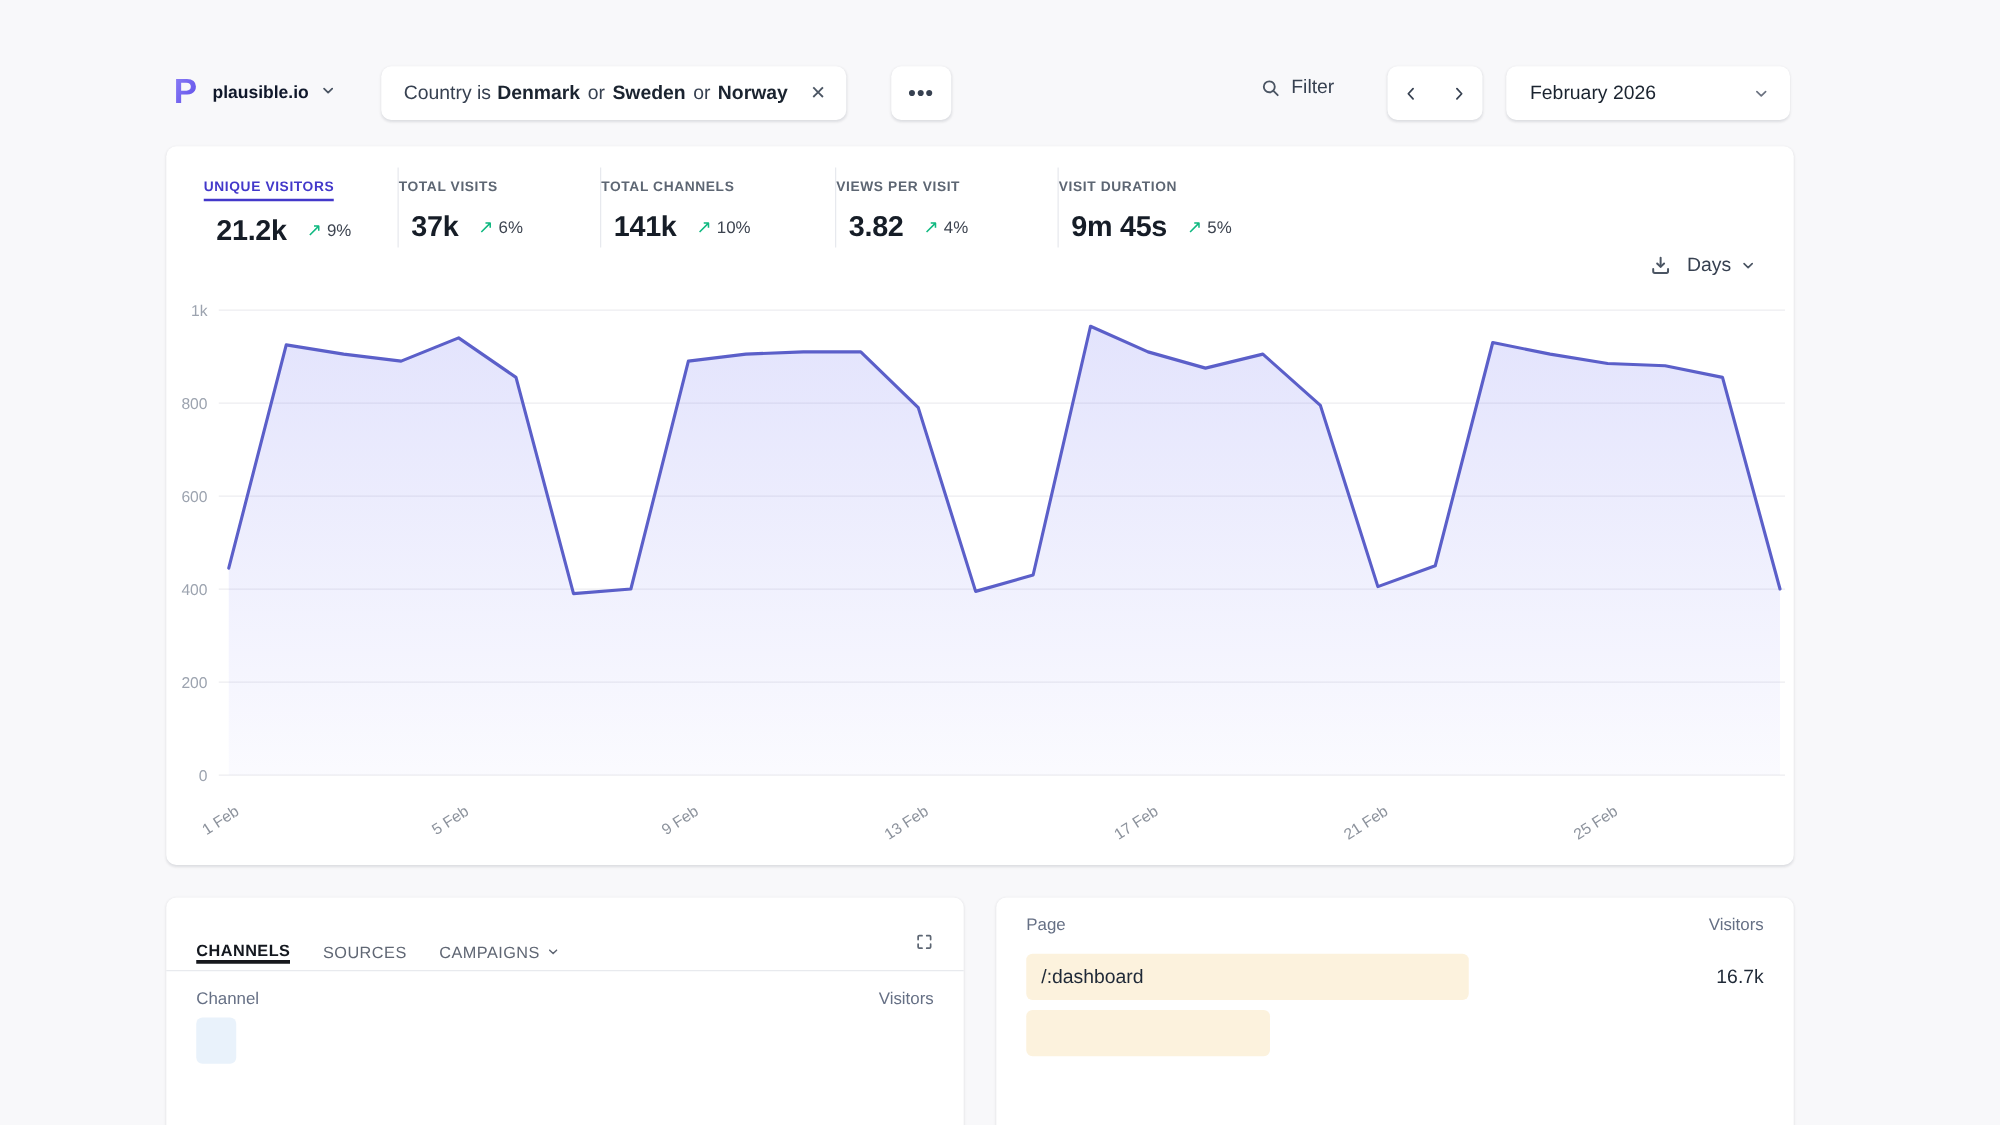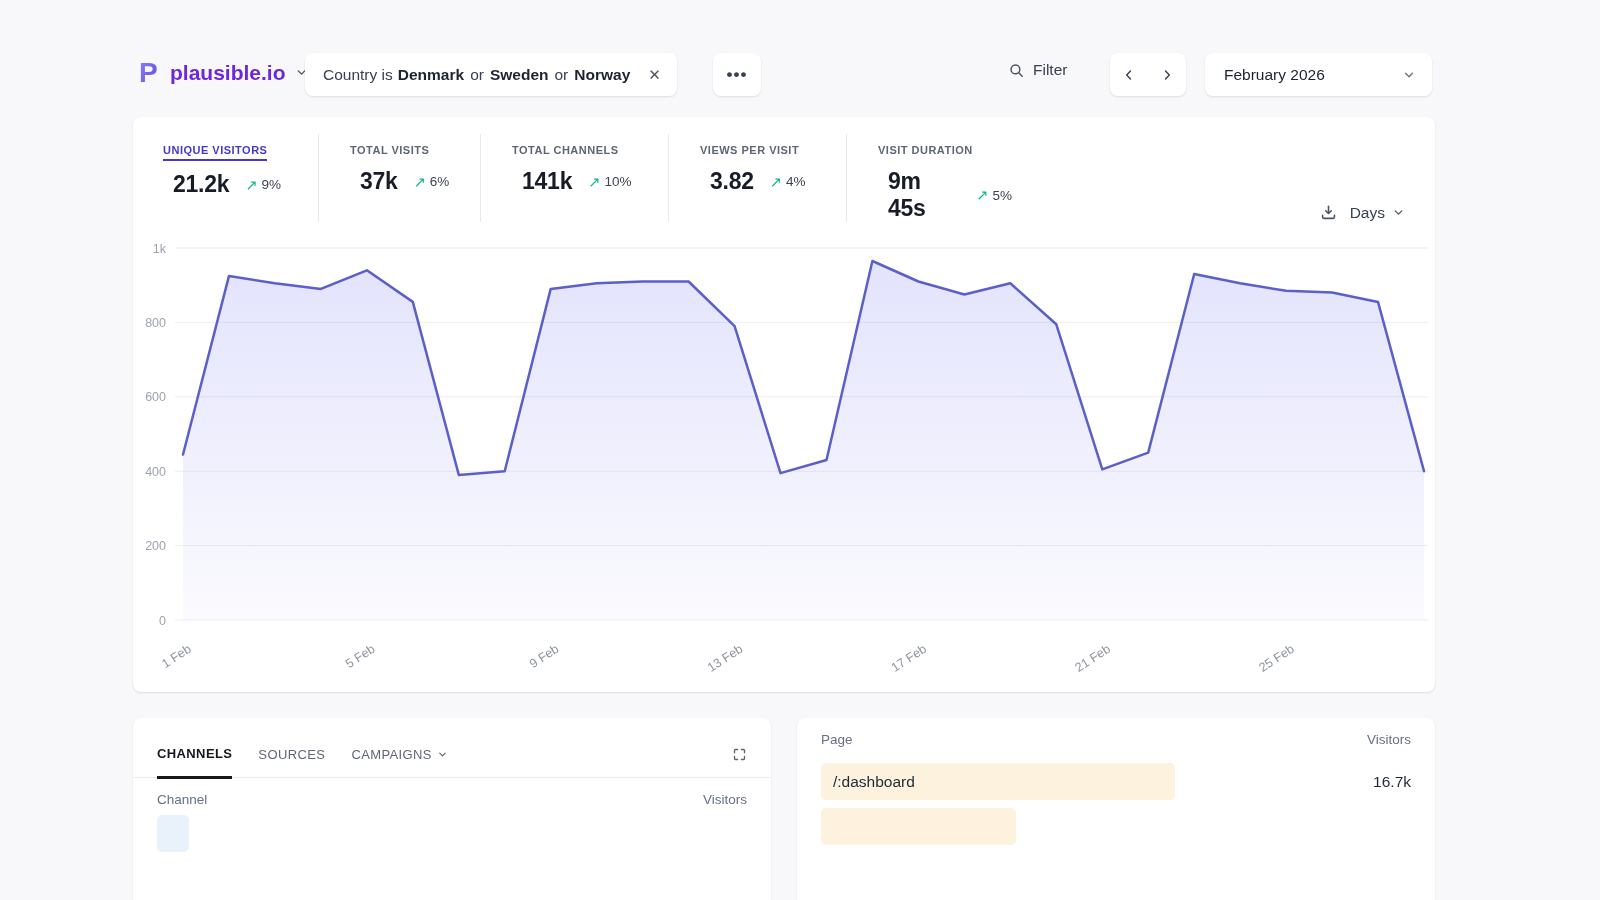--- a/index.html
+++ b/index.html
@@ -6,21 +6,21 @@
   body{
     width:1600px;height:900px;position:relative;overflow:hidden;
     background:#f8f8fa;color:#1f2937;
     font-family:"Liberation Sans",sans-serif;
     -webkit-font-smoothing:antialiased;
   }
   .card{background:#fff;border-radius:8px;box-shadow:0 1px 2px rgba(16,24,40,.07),0 1px 3px rgba(16,24,40,.05);}
 
   
   .brand{position:absolute;left:139px;top:59px;display:flex;align-items:center;gap:9px;cursor:pointer;}
-  .brand .site{font-size:21px;font-weight:700;color:#6d28d9;}
+  .brand .site{font-size:14px;font-weight:700;color:#0f172a;}
   .chev{display:inline-flex;align-items:center;}
   .filter-pill{position:absolute;left:305px;top:53px;height:43px;display:flex;align-items:center;
     padding:0 16px 0 18px;font-size:15.5px;color:#374151;}
   .filter-pill b{color:#1b2430;font-weight:700;margin:0 5px;}
   .filter-pill .sep{margin:0 1px;}
   .pill-close{margin-left:13px;font-size:15px;color:#4b5563;cursor:pointer;line-height:1;}
   .more-btn{position:absolute;left:713px;top:53px;width:48px;height:43px;display:flex;align-items:center;
     justify-content:center;font-size:17px;letter-spacing:1px;color:#374151;cursor:pointer;font-weight:700;}
   .filter-btn{position:absolute;left:1008px;top:61px;display:flex;align-items:center;gap:8px;
     font-size:15.5px;font-weight:500;color:#374151;cursor:pointer;}
@@ -32,36 +32,36 @@
 
   
   .chart-card{position:absolute;left:133px;top:117px;width:1302px;height:575px;}
   .stats-row{position:absolute;top:17px;left:30px;right:30px;display:flex;}
   .stat{box-sizing:border-box;padding-top:6px;}
   .stat:nth-child(1){width:155px;}
   .stat:nth-child(2){width:162px;}
   .stat:nth-child(3){width:188px;}
   .stat:nth-child(4){width:178px;}
   .stat:nth-child(5){width:166px;}
-  .stat:nth-child(n+2){border-left:1px solid #e7e9ee;padding-left:31px;}
+  .stat:nth-child(n+2){border-left:1px solid #e7e9ee;}
   .stat .slabel{font-size:11px;font-weight:700;letter-spacing:.045em;color:#5d6673;display:inline-block;cursor:pointer;}
   .stat.active .slabel{color:#4338ca;border-bottom:2px solid #4338ca;padding-bottom:3px;}
   .vrow{margin-top:10px;display:flex;align-items:center;}
   .vrow .val{font-size:23px;font-weight:700;color:#161d27;letter-spacing:-.01em;margin-left:10px;}
   .vrow .change{margin-left:16px;display:flex;align-items:center;gap:4px;font-size:13.5px;color:#3d4450;}
   .vrow .change .ar{color:#10b981;font-size:14.5px;font-weight:400;}
   .chart-tools{position:absolute;top:86px;right:30px;display:flex;align-items:center;gap:12px;}
   .days-dd{display:flex;align-items:center;gap:7px;font-size:15.5px;font-weight:500;color:#374151;cursor:pointer;}
   #chart-svg{position:absolute;left:0;top:0;}
 
   
   .panel{position:absolute;top:718px;width:638px;height:260px;}
   .panel.left{left:133px;} .panel.right{left:797px;}
   .tabs-row{display:flex;align-items:center;gap:26px;padding:28px 24px 0;border-bottom:1px solid #e8eaee;}
-  .tab{font-size:13px;letter-spacing:.03em;color:#606774;font-weight:500;padding-bottom:15px;cursor:pointer;
+  .tab{font-size:13px;letter-spacing:.03em;color:#606774;font-weight:500;cursor:pointer;
     display:flex;align-items:center;gap:5px;}
   .tab.active{color:#14181f;font-weight:700;border-bottom:3px solid #16181d;margin-bottom:-2px;}
   .expand{margin-left:auto;padding-bottom:15px;cursor:pointer;display:flex;}
   .cols{display:flex;justify-content:space-between;margin:14px 24px 0;font-size:13.5px;color:#667085;}
   .prow{position:relative;margin:16px 24px 0;height:37px;display:flex;align-items:center;justify-content:space-between;}
   .prow .bar{position:absolute;left:0;top:0;height:100%;border-radius:5px;}
   .prow .rlabel{position:relative;padding-left:12px;font-size:15.5px;color:#1f2937;}
   .prow .rval{position:relative;font-size:15.5px;font-weight:500;color:#1f2937;}
   .prow.partial{margin-top:8px;}
   .bar.blue{background:#e9f2fb;} .bar.cream{background:#fcf2dd;}

